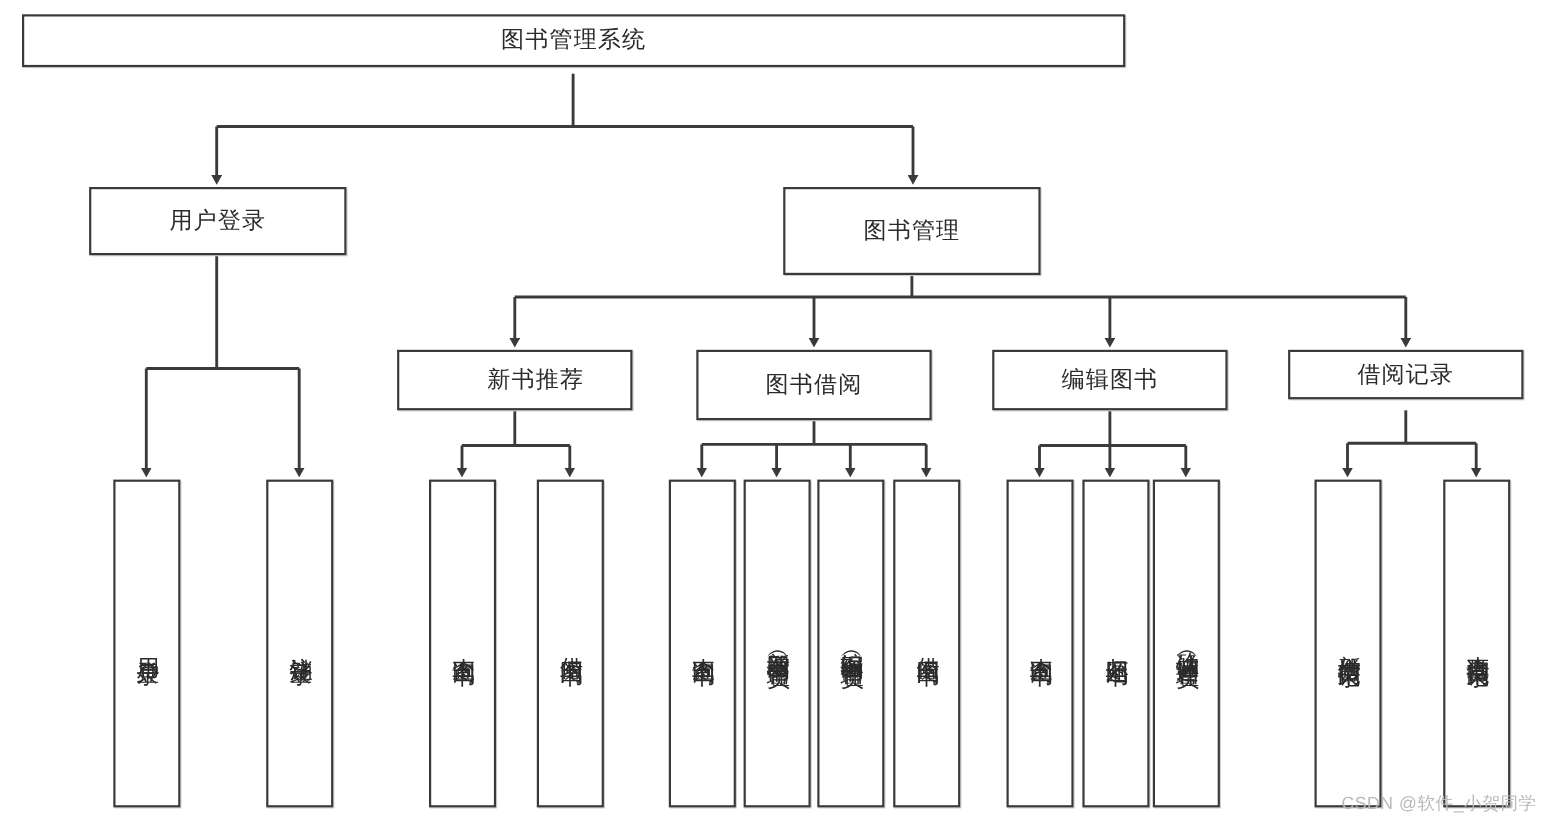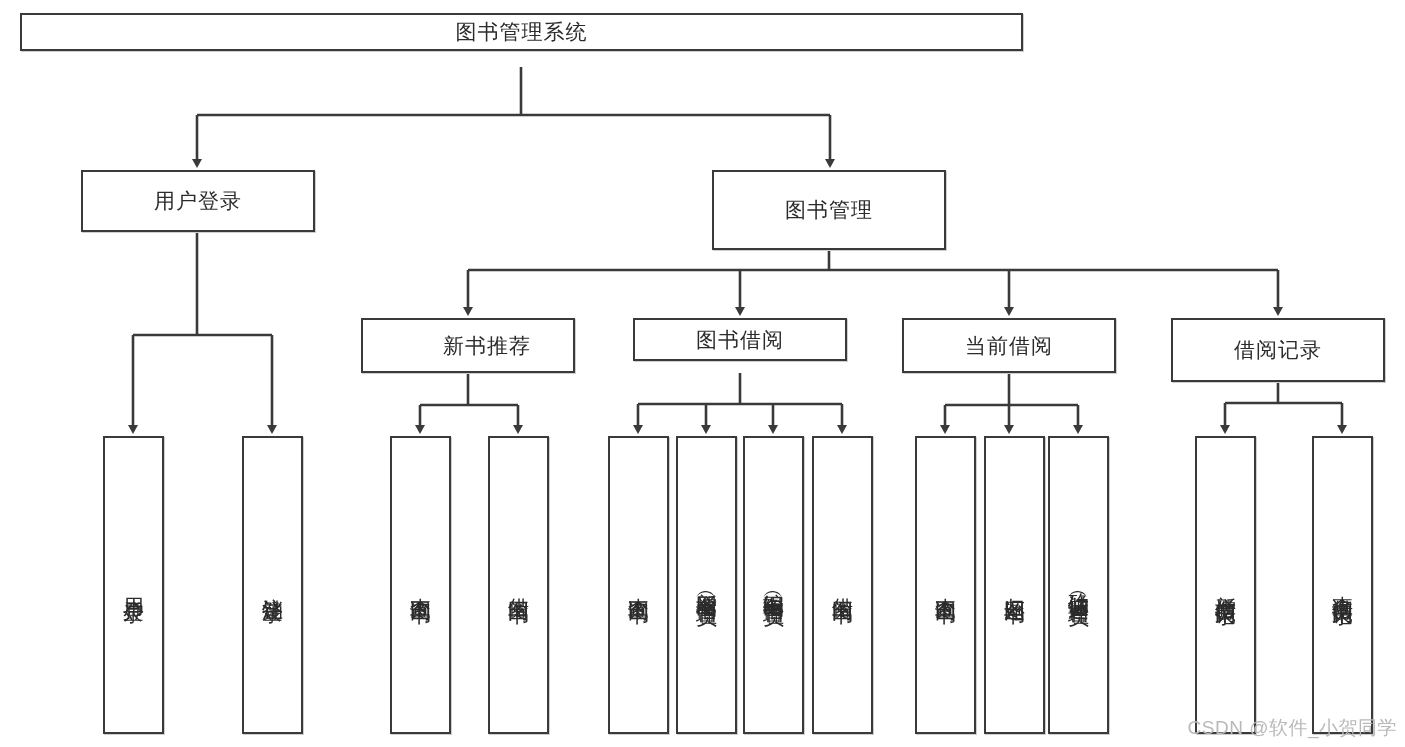--- a/index.html
+++ b/index.html
@@ -59,21 +59,21 @@
     white-space: nowrap;
   }
   .node.horizontal .label {
     display: block;
     white-space: nowrap;
   }
   #watermark {
     position: absolute;
     right: 8px;
     bottom: 6px;
-    font-size: 19px;
+    font-size: 16px;
     color: #b9b9b9;
     letter-spacing: 0.5px;
     white-space: nowrap;
   }
 </style>
 </head>
 <body>
 
 <div id="canvas">
 
@@ -123,41 +123,41 @@
       <path d="M1009,405 L1009,426" marker-end="url(#arrow)"></path>
       <path d="M1078,405 L1078,426" marker-end="url(#arrow)"></path>
 
       <path d="M1278,373 L1278,403"></path>
       <path d="M1225,403 L1342,403"></path>
       <path d="M1225,403 L1225,426" marker-end="url(#arrow)"></path>
       <path d="M1342,403 L1342,426" marker-end="url(#arrow)"></path>
     </g>
   </svg>
 
-  <div class="node horizontal" style="left:20px; top:13px; width:1003px; height:38px;">
+  <div class="node horizontal" style="left:20px; top:13px; width:1003px; height:48px;">
     <span class="label">图书管理系统</span>
   </div>
 
   <div class="node horizontal" style="left:81px; top:170px; width:234px; height:62px;">
     <span class="label">用户登录</span>
   </div>
   <div class="node horizontal" style="left:712px; top:170px; width:234px; height:80px;">
     <span class="label">图书管理</span>
   </div>
 
   <div class="node horizontal" style="left:361px; top:318px; width:214px; height:55px;padding-left:38px;">
     <span class="label">新书推荐</span>
   </div>
-  <div class="node horizontal" style="left:633px; top:318px; width:214px; height:43px;">
+  <div class="node horizontal" style="left:633px; top:318px; width:214px; height:64px;">
     <span class="label">图书借阅</span>
   </div>
   <div class="node horizontal" style="left:902px; top:318px; width:214px; height:55px;">
-    <span class="label">当前借阅</span>
-  </div>
-  <div class="node horizontal" style="left:1171px; top:318px; width:214px; height:64px;justify-content:center;">
+    <span class="label">编辑图书</span>
+  </div>
+  <div class="node horizontal" style="left:1171px; top:318px; width:214px; height:45px;justify-content:center;">
     <span class="label">借阅记录</span>
   </div>
 
   <div class="node vertical" style="left:103px; top:436px; width:61px; height:298px;">
     <span class="label">用户登录</span>
   </div>
   <div class="node vertical" style="left:242px; top:436px; width:61px; height:298px;">
     <span class="label">注销登录</span>
   </div>
 

